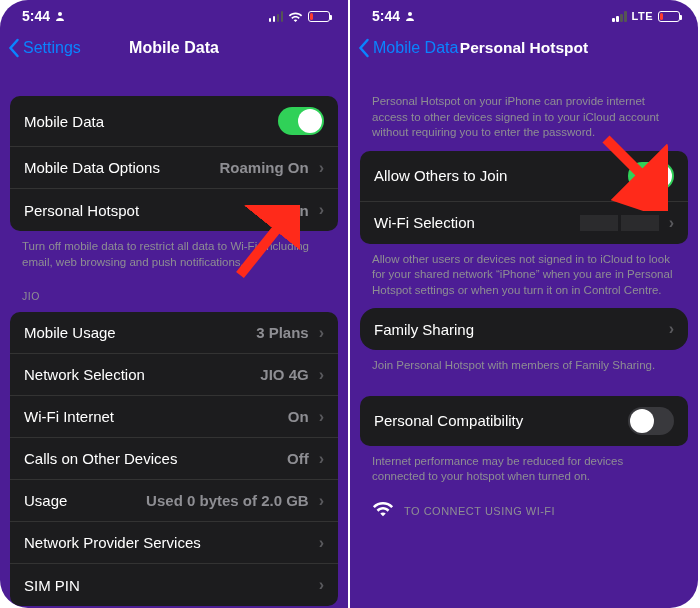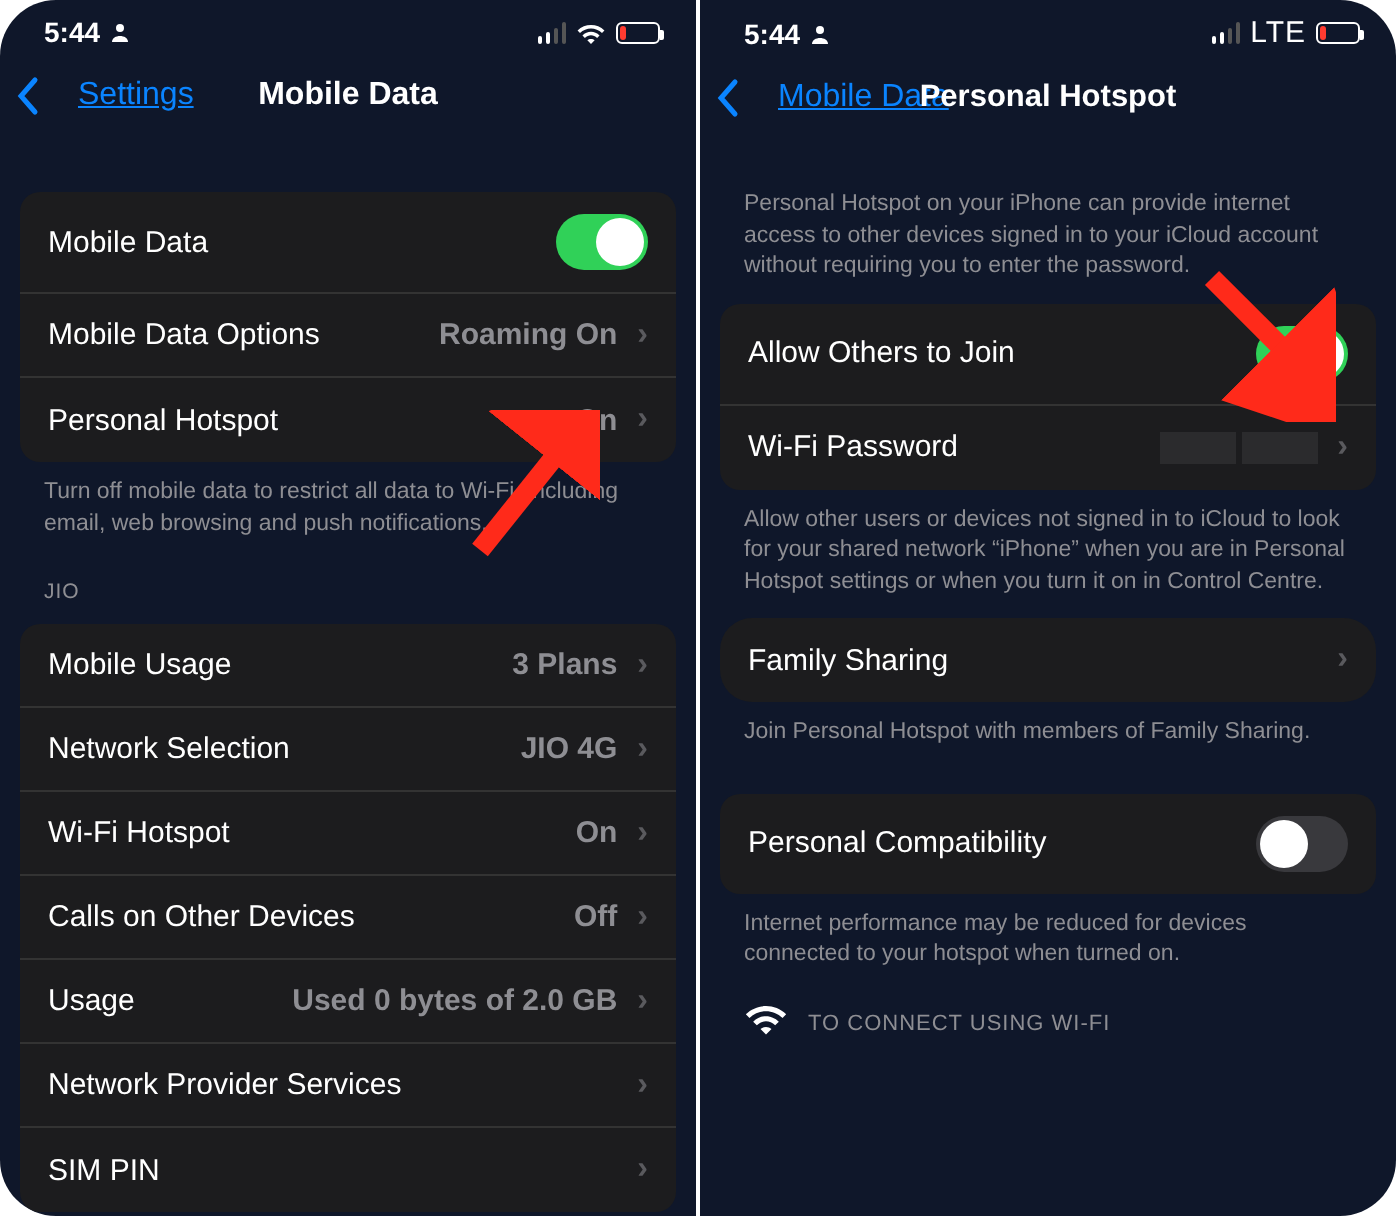--- a/index.html
+++ b/index.html
@@ -11,21 +11,21 @@
     overflow: hidden;
     position: relative;
   }
   .phones {
     display: flex;
     gap: 2px;
   }
   .phone {
     width: 348px;
     height: 608px;
-    background: #0f172a;
+    background: #4c1d95;
     color: #fff;
     position: relative;
     overflow: hidden;
   }
   .phone.left { border-radius: 28px 0 0 28px; }
   .phone.right{ border-radius: 0 28px 28px 0; }
 
   
   .statusbar {
     display: flex;
@@ -44,28 +44,28 @@
   .battery {
     width: 22px; height: 11px; border:1px solid #fff; border-radius:3px;
     position: relative;
   }
   .battery::after {
     content:""; position:absolute; right:-3px; top:3px; width:2px; height:5px;
     background:#fff; border-radius:0 1px 1px 0;
   }
   .battery .fill { position:absolute; left:1px; top:1px; bottom:1px; width:3px;
     background:#ff3b30; border-radius:1.5px;}
-  .lte-lbl { font-size:15px; font-weight:400; letter-spacing:0.5px;text-align:right;}
+  .lte-lbl { font-size:11px; font-weight:700; letter-spacing:0.5px;text-align:right;}
 
   
   .navbar {
     display:flex; align-items:center; padding: 10px 10px 14px 8px;
     font-size:16px;
   }
-  .navbar .back { display:flex; align-items:center; color:#0a84ff; gap:18px;text-decoration:underline; }
+  .navbar .back { display:flex; align-items:center; color:#0a84ff; gap:2px; }
   .navbar .back svg { width:13px; height:20px; }
   .navbar .title { position:absolute; left:50%; transform:translateX(-50%);
     color:#fff; font-weight:600; font-size:16px; }
   .phone.right .navbar .title { font-size:15.5px; }
 
   
   .section { margin: 6px 10px 0 10px; background:#1c1c1e; border-radius:10px; overflow:hidden;}
   .section.top { margin-top: 24px; }
   .row {
     display:flex; align-items:center; justify-content:space-between;
@@ -178,21 +178,21 @@
           </span>
       </div>
       <div class="row">
         <span class="label">Network Selection</span>
         <span class="value">
             <span>JIO 4G</span>
             <span class="chev">›</span>
           </span>
       </div>
       <div class="row">
-        <span class="label">Wi-Fi Hotspot</span>
+        <span class="label">Wi-Fi Internet</span>
         <span class="value">
             <span>On</span>
             <span class="chev">›</span>
           </span>
       </div>
       <div class="row">
         <span class="label">Calls on Other Devices</span>
         <span class="value">
             <span>Off</span>
             <span class="chev">›</span>
@@ -267,21 +267,21 @@
     <div class="footer-text" style="padding-top:22px;">Personal Hotspot on your iPhone can provide internet access to other devices signed in to your iCloud account without requiring you to enter the password.</div>
 
     <div class="section">
       <div class="row">
         <span class="label">Allow Others to Join</span>
         <div class="toggle on">
             <div class="knob"></div>
           </div>
       </div>
       <div class="row">
-        <span class="label">Wi-Fi Password</span>
+        <span class="label">Wi-Fi Selection</span>
         <span class="value">
           <span class="pwmask">
               <span></span>
               <span></span>
             </span>
           <span class="chev">›</span>
         </span>
       </div>
     </div>
     <div class="footer-text">Allow other users or devices not signed in to iCloud to look for your shared network “iPhone” when you are in Personal Hotspot settings or when you turn it on in Control Centre.</div>

